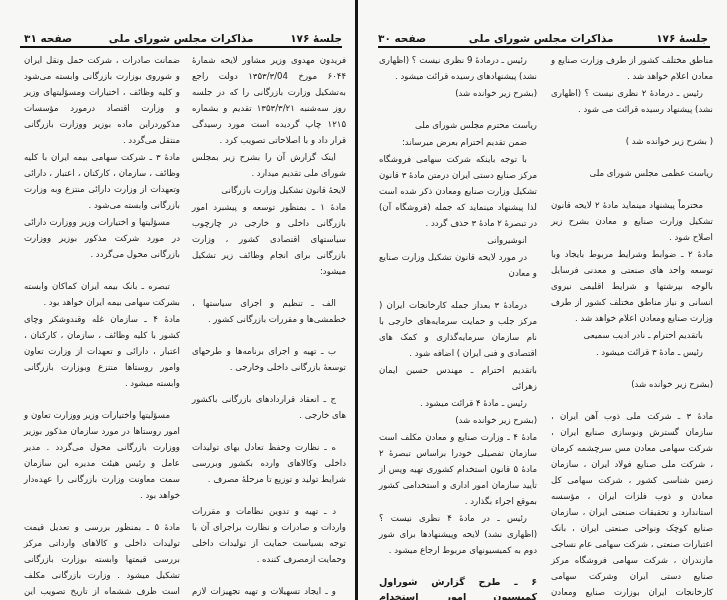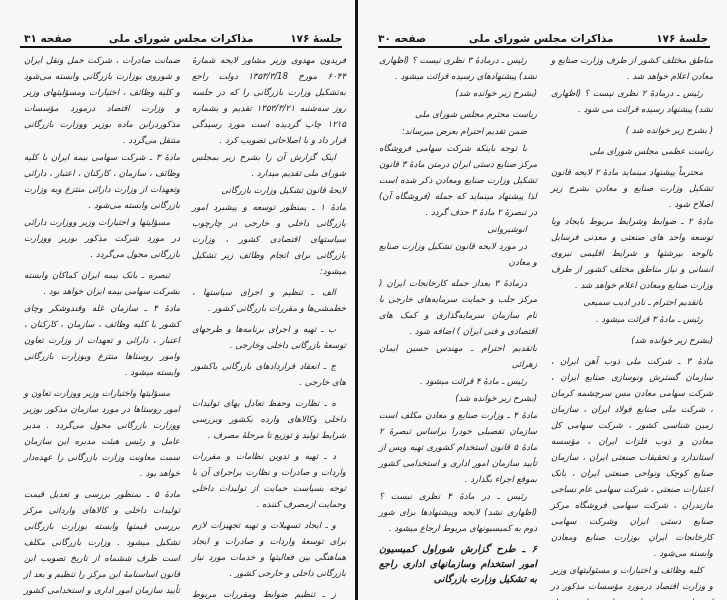--- a/index.html
+++ b/index.html
@@ -32,42 +32,42 @@
     position: absolute; top: 46px; height: 2px; background: #111;
   }
   .page.left .rule { left: 20px; width: 322px; }
   .page.right .rule { left: 20px; width: 332px; }
   .col {
     position: absolute; top: 52px;
     direction: rtl; text-align: justify;
     font-size: 8.6px; line-height: 16px;
     font-family: "DejaVu Sans", sans-serif;
   }
-  .col p { margin: 0 0 1px 0; font-style: italic; }
+  .col p { margin: 0 0 1px 0; }
   .col .center { }
   .col .indent { text-indent: 10px; }
-  .col .gap { margin-top: 5px; }
+  .col .gap { margin-top: 16px; }
   .col .heading { font-weight: bold; font-size: 9.6px; line-height: 15px; }
   .page.left .col.c1 { right: 10px; width: 154px; }
   .page.left .col.c2 { right: 176px; width: 156px; }
   .page.right .col.c1 { right: 14px; width: 162px; }
   .page.right .col.c2 { right: 190px; width: 158px; }
 </style>
 </head>
 <body>
 
 <div class="page left">
   <div class="header">
     <span>جلسهٔ ۱۷۶</span>
     <span>مذاکرات مجلس شورای ملی</span>
     <span>صفحه ۳۱</span>
   </div>
   <div class="rule"></div>
   <div class="col c1">
-      <p class="">فریدون مهدوی وزیر مشاور لایحه شمارهٔ ۶۰۴۴ مورخ ۱۳۵۳/۳/18 دولت راجع به‌تشکیل وزارت بازرگانی را که در جلسه روز سه‌شنبه ۱۳۵۳/۳/۲۱ تقدیم و بشماره ۱۲۱۵ چاپ گردیده است مورد رسیدگی قرار داد و با اصلاحاتی تصویب کرد .</p>
+      <p class="">فریدون مهدوی وزیر مشاور لایحه شمارهٔ ۶۰۴۴ مورخ ۱۳۵۳/۳/04 دولت راجع به‌تشکیل وزارت بازرگانی را که در جلسه روز سه‌شنبه ۱۳۵۳/۳/۲۱ تقدیم و بشماره ۱۲۱۵ چاپ گردیده است مورد رسیدگی قرار داد و با اصلاحاتی تصویب کرد .</p>
       <p class="indent">اینک گزارش آن را بشرح زیر بمجلس شورای ملی تقدیم میدارد .</p>
       <p class="center">لایحهٔ قانون تشکیل وزارت بازرگانی</p>
       <p class="">مادهٔ ۱ ـ بمنظور توسعه و پیشبرد امور بازرگانی داخلی و خارجی در چارچوب سیاستهای اقتصادی کشور ، وزارت بازرگانی برای انجام وظائف زیر تشکیل میشود:</p>
       <p class="indent gap">الف ـ تنظیم و اجرای سیاستها ، خطمشی‌ها و مقررات بازرگانی کشور .</p>
       <p class="indent gap">ب ـ تهیه و اجرای برنامه‌ها و طرحهای توسعهٔ بازرگانی داخلی وخارجی .</p>
       <p class="indent gap">ج ـ انعقاد قراردادهای بازرگانی باکشور های خارجی .</p>
       <p class="indent gap">ه ـ نظارت وحفظ تعادل بهای تولیدات داخلی وکالاهای وارده بکشور وبررسی شرایط تولید و توزیع تا مرحلهٔ مصرف .</p>
       <p class="indent gap">د ـ تهیه و تدوین نظامات و مقررات واردات و صادرات و نظارت براجرای آن با توجه بسیاست حمایت از تولیدات داخلی وحمایت ازمصرف کننده .</p>
       <p class="indent gap">و ـ ایجاد تسهیلات و تهیه تجهیزات لازم برای توسعهٔ واردات و صادرات و ایجاد هماهنگی بین فعالیتها و خدمات مورد نیاز بازرگانی داخلی و خارجی کشور .</p>
       <p class="indent gap">ز ـ تنظیم ضوابط ومقررات مربوط بنحوهٔ ارائه خدمات مورد نیاز بازرگانی داخلی وخارجی کشور .</p>
@@ -99,21 +99,21 @@
       <p class="center gap">ریاست عظمی مجلس شورای ملی</p>
       <p class="indent gap">محترماً پیشنهاد مینماید مادهٔ ۲ لایحه قانون تشکیل وزارت صنایع و معادن بشرح زیر اصلاح شود .</p>
       <p class="">مادهٔ ۲ ـ ضوابط وشرایط مربوط بایجاد وبا توسعه واحد های صنعتی و معدنی فرسایل بالوجه بپرشتها و شرایط اقلیمی نیروی انسانی و نیاز مناطق مختلف کشور از طرف وزارت صنایع ومعادن اعلام خواهد شد .</p>
       <p class="indent">باتقدیم احترام ـ نادر ادیب سمیعی</p>
       <p class="indent">رئیس ـ مادهٔ ۳ قرائت میشود .</p>
       <p class="center gap">(بشرح زیر خوانده شد)</p>
       <p class="gap">مادهٔ ۳ ـ شرکت ملی ذوب آهن ایران ، سازمان گسترش ونوسازی صنایع ایران ، شرکت سهامی معادن مس سرچشمه کرمان ، شرکت ملی صنایع فولاد ایران ، سازمان زمین شناسی کشور ، شرکت سهامی کل معادن و ذوب فلزات ایران ، مؤسسه استاندارد و تحقیقات صنعتی ایران ، سازمان صنایع کوچک ونواحی صنعتی ایران ، بانک اعتبارات صنعتی ، شرکت سهامی عام نساجی مازندران ، شرکت سهامی فروشگاه مرکز صنایع دستی ایران وشرکت سهامی کارخانجات ایران بوزارت صنایع ومعادن وابسته می‌شود .</p>
       <p class="indent">کلیه وظائف و اختیارات و مسئولیتهای وزیر و وزارت اقتصاد درمورد مؤسسات مذکور در این ماده بوزیر و وزارت صنایع ومعادن منتقل میگردد .</p>
     </div>
   <div class="col c2">
-      <p class="indent">رئیس ـ درمادهٔ ۳ نظری نیست ؟ (اظهاری نشد) پیشنهادهای رسیده قرائت میشود .</p>
+      <p class="indent">رئیس ـ درمادهٔ 9 نظری نیست ؟ (اظهاری نشد) پیشنهادهای رسیده قرائت میشود .</p>
       <p class="center">(بشرح زیر خوانده شد)</p>
       <p class="center gap">ریاست محترم مجلس شورای ملی</p>
       <p class="indent">ضمن تقدیم احترام بعرض میرساند:</p>
       <p class="indent">با توجه باینکه شرکت سهامی فروشگاه مرکز صنایع دستی ایران درمتن مادهٔ ۳ قانون تشکیل وزارت صنایع ومعادن ذکر شده است لذا پیشنهاد مینماید که جمله (فروشگاه آن) در تبصرهٔ ۲ مادهٔ ۳ حذف گردد .</p>
       <p class="indent">انوشیروانی</p>
       <p class="indent">در مورد لایحه قانون تشکیل وزارت صنایع و معادن</p>
       <p class="indent gap">درمادهٔ ۳ بعداز جمله کارخانجات ایران ( مرکز جلب و حمایت سرمایه‌های خارجی با نام سازمان سرمایه‌گذاری و کمک های اقتصادی و فنی ایران ) اضافه شود .</p>
       <p class="center">باتقدیم احترام ـ مهندس حسین ایمان زهرائی</p>
       <p class="indent">رئیس ـ مادهٔ ۴ قرائت میشود .</p>
       <p class="center">(بشرح زیر خوانده شد)</p>

